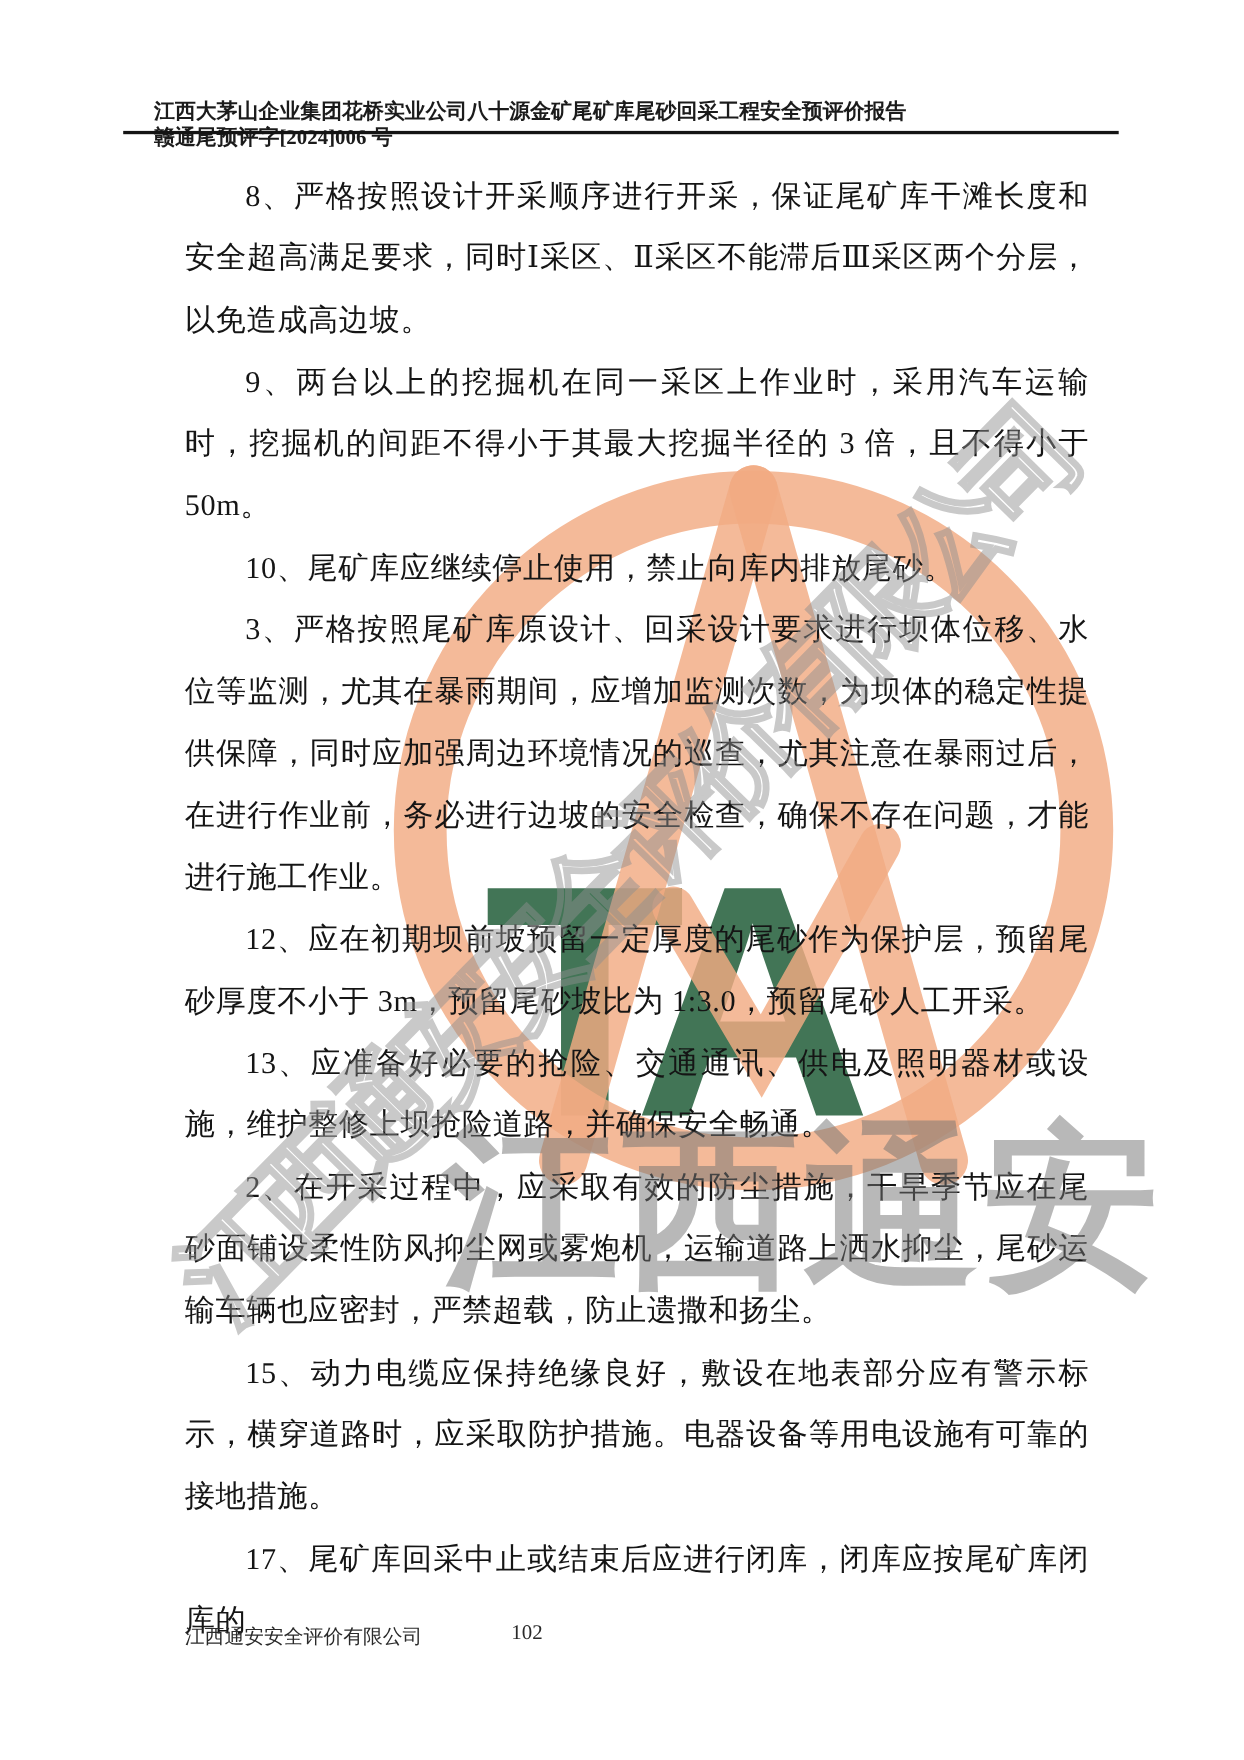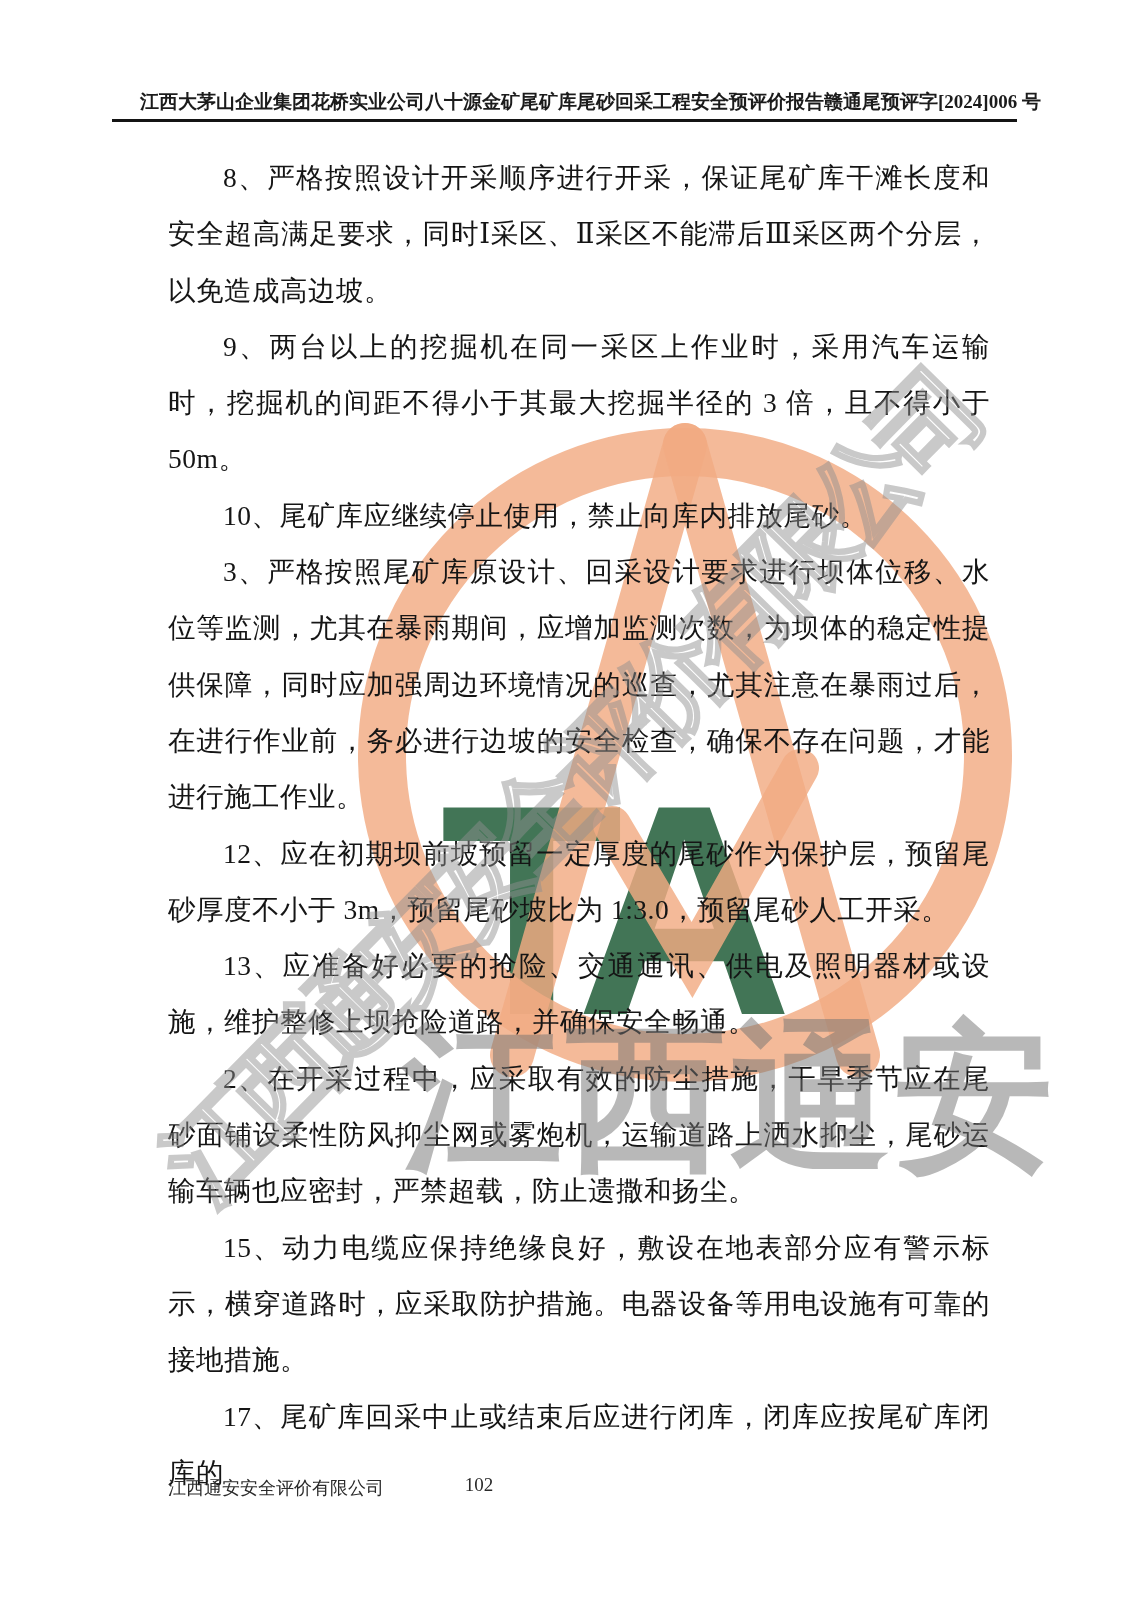--- a/index.html
+++ b/index.html
@@ -7,20 +7,21 @@
     width:1131px;height:1600px;position:relative;overflow:hidden;
     background:#ffffff;
     font-family:"Liberation Serif","DejaVu Serif",serif;
   }
   
   .header{
     position:absolute;left:140px;top:90px;width:846px;
     display:flex;justify-content:space-between;align-items:baseline;
     font-size:19px;font-weight:bold;color:#1b1b1b;line-height:24px;
     white-space:nowrap;
+    flex-direction:column;
   }
   .header-rule{
     position:absolute;left:112px;top:119px;width:905px;height:3px;
     background:#141414;
   }
   
   .doc-body{
     position:absolute;left:168px;top:150px;width:822px;z-index:2;
   }
   .doc-body p{

